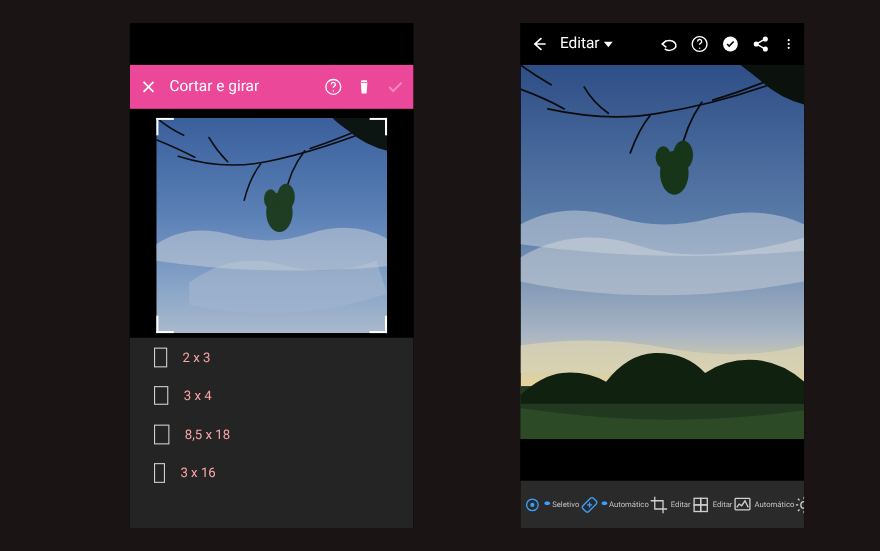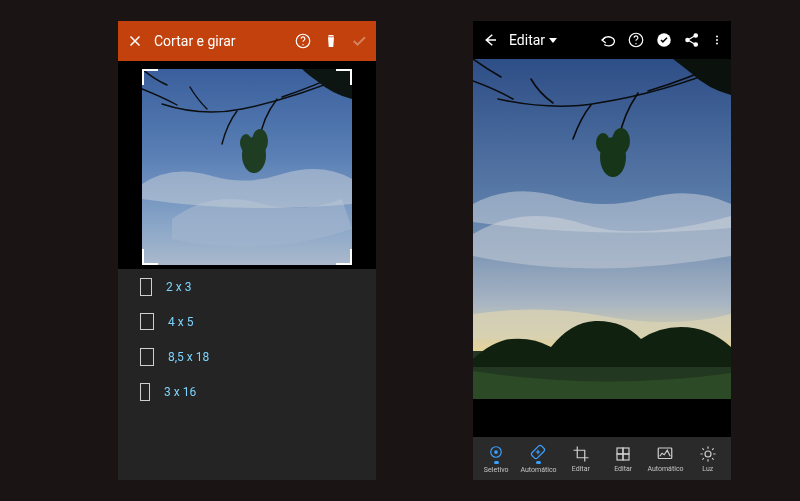--- a/index.html
+++ b/index.html
@@ -20,21 +20,22 @@
   }
   .phone.left  { left: 118px; }
   .phone.right { left: 438px; margin-left: 35px; }
 
   
   .topbar {
     height: 40px;
     display: flex; align-items: center;
     padding: 0 8px;
     gap: 10px;
-    background: #c2410c;
+    background: #ec4899;
+    margin-top: 38px;
   }
   .topbar .spacer { flex: 1; }
   .topbar .title { font-size: 14px; color: #fff; }
   .icon { width: 18px; height: 18px; display: inline-flex; align-items: center; justify-content: center; }
   .icon svg { width: 100%; height: 100%; }
 
   .crop-stage {
     height: 208px;
     background: #000;
     display: flex; align-items: center; justify-content: center;
@@ -57,21 +58,21 @@
 
   .ratio-list {
     background: #242424;
     height: 211px;
     overflow: hidden;
   }
   .ratio-item {
     height: 35px;
     display: flex; align-items: center; gap: 14px;
     padding: 0 22px;
-    font-size: 12px; color: #7dd3fc;
+    font-size: 12px; color: #fca5a5;
   }
   .ratio-box {
     border: 1.5px solid #cfcfcf;
     background: transparent;
   }
   .r2x3   { width: 12px; height: 18px; }
   .r3x4   { width: 13px; height: 17px; }
   .r4x5   { width: 14px; height: 17px; }
   .r5x7   { width: 13px; height: 18px; }
   .r85x11 { width: 14px; height: 18px; }
@@ -104,21 +105,21 @@
   .black-gap { height: 38px; background: #000; }
 
   .bottombar {
     height: 43px;
     background: #2a2a2a;
     display: flex; align-items: center; justify-content: space-around;
     padding: 0 2px;
   }
   .tool {
     flex: 1;
-    display: flex; flex-direction: column; align-items: center; justify-content: center;
+    display: flex; flex-direction: row; align-items: center; justify-content: center;
     gap: 2px;
     cursor: pointer;
   }
   .tool .ticon { width: 18px; height: 18px; color: #cfcfcf; }
   .tool.active .ticon { color: #3aa0ff; }
   .tool.active .dot { width: 5px; height: 3px; border-radius: 2px; background: #3aa0ff; margin-top: -2px;}
   .tool .tlabel { font-size: 7px; color: #c4c4c4; }
   .tool.active .tlabel { color: #c4c4c4; }
 
 </style>
@@ -195,22 +196,22 @@
       <div class="corner br"></div>
     </div>
   </div>
 
   <div class="ratio-list">
     <div class="ratio-item">
       <span class="ratio-box r2x3"></span>
       <span>2 x 3</span>
     </div>
     <div class="ratio-item">
-      <span class="ratio-box r4x5"></span>
-      <span>4 x 5</span>
+      <span class="ratio-box r3x4"></span>
+      <span>3 x 4</span>
     </div>
     <div class="ratio-item">
       <span class="ratio-box r85x11"></span>
       <span>8,5 x 18</span>
     </div>
     <div class="ratio-item">
       <span class="ratio-box r9x16"></span>
       <span>3 x 16</span>
     </div>
   </div>

